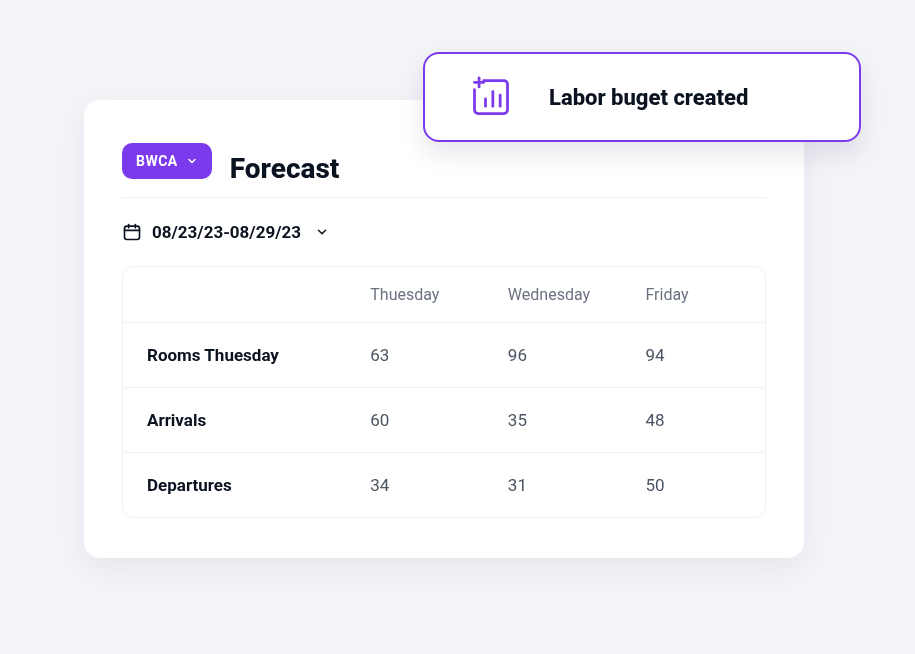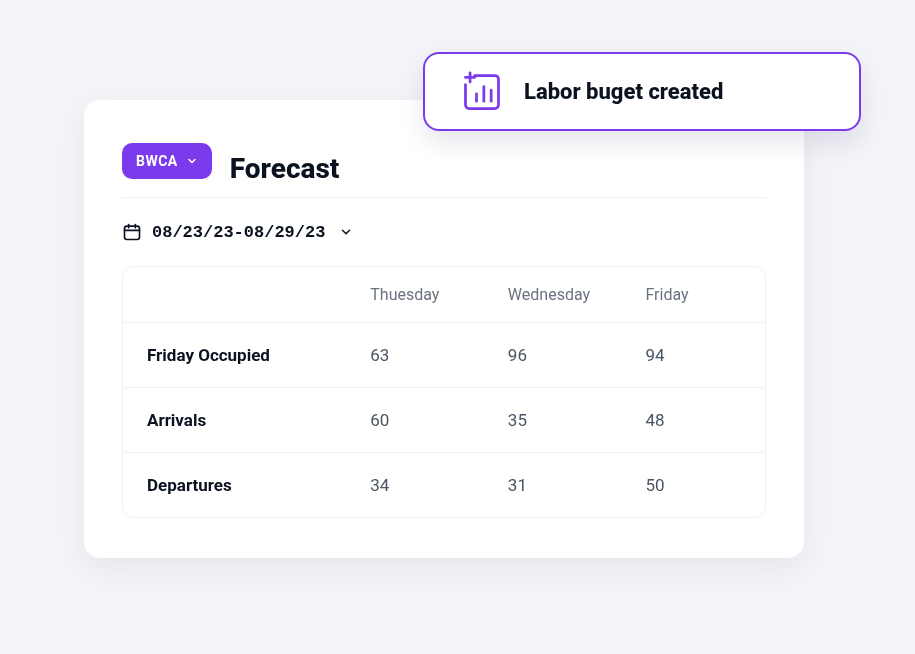--- a/index.html
+++ b/index.html
@@ -56,21 +56,21 @@
 
   .date-row {
     display: flex;
     align-items: center;
     gap: 10px;
     margin-top: 24px;
     margin-bottom: 24px;
     cursor: pointer;
   }
   .date-row .cal { width: 20px; height: 20px; display:flex; align-items:center; justify-content:center; }
-  .date-row .txt { font-size: 17px; font-weight: 700; color: #0b1220; font-family: Liberation Mono, monospace; }
+  .date-row .txt { font-size: 17px; font-weight: 700; color: #0b1220; }
   .date-row .chev2 { width: 14px; height: 14px; display:flex; align-items:center; justify-content:center; margin-left:4px;}
   .date-row svg { stroke: #0b1220; }
 
   .tbl {
     width: 100%;
     border: 1px solid #eef0f5;
     border-radius: 12px;
     overflow: hidden;
   }
   .tbl .row {
@@ -83,29 +83,29 @@
   .tbl .hrow .cell { padding: 18px 18px; color: #6b7280; font-size: 16px; }
   .tbl .row .cell.first { font-weight: 700; color: #0b1220; padding-left: 24px; }
   .tbl .hrow .cell.first { font-weight: 400; }
 
   
   .toast {
     position: absolute;
     left: 423px;
     top: 52px;
     width: 438px;
-    height: 79px;
+    height: 90px;
     background: #ffffff;
     border: 2px solid #7c3aed;
     border-radius: 16px;
     box-shadow: 0 12px 24px rgba(30, 20, 80, 0.10);
     display: flex;
     align-items: center;
-    gap: 20px;
-    padding: 0 35px;
+    gap: 36px;
+    padding: 0 44px;
   }
   .toast .icn { width: 44px; height: 44px; display:flex; align-items:center; justify-content:center; }
   .toast .msg { font-size: 22px; font-weight: 800; color: #0b1220; }
 </style>
 </head>
 <body>
 
 <div class="card">
 
   <div class="header-row">
@@ -138,21 +138,21 @@
   </div>
 
   <div class="tbl">
     <div class="row hrow">
       <div class="cell first"></div>
       <div class="cell">Thuesday</div>
       <div class="cell">Wednesday</div>
       <div class="cell">Friday</div>
     </div>
     <div class="row">
-      <div class="cell first">Friday Occupied</div>
+      <div class="cell first">Rooms Thuesday</div>
       <div class="cell">63</div>
       <div class="cell">96</div>
       <div class="cell">94</div>
     </div>
     <div class="row">
       <div class="cell first">Arrivals</div>
       <div class="cell">60</div>
       <div class="cell">35</div>
       <div class="cell">48</div>
     </div>

